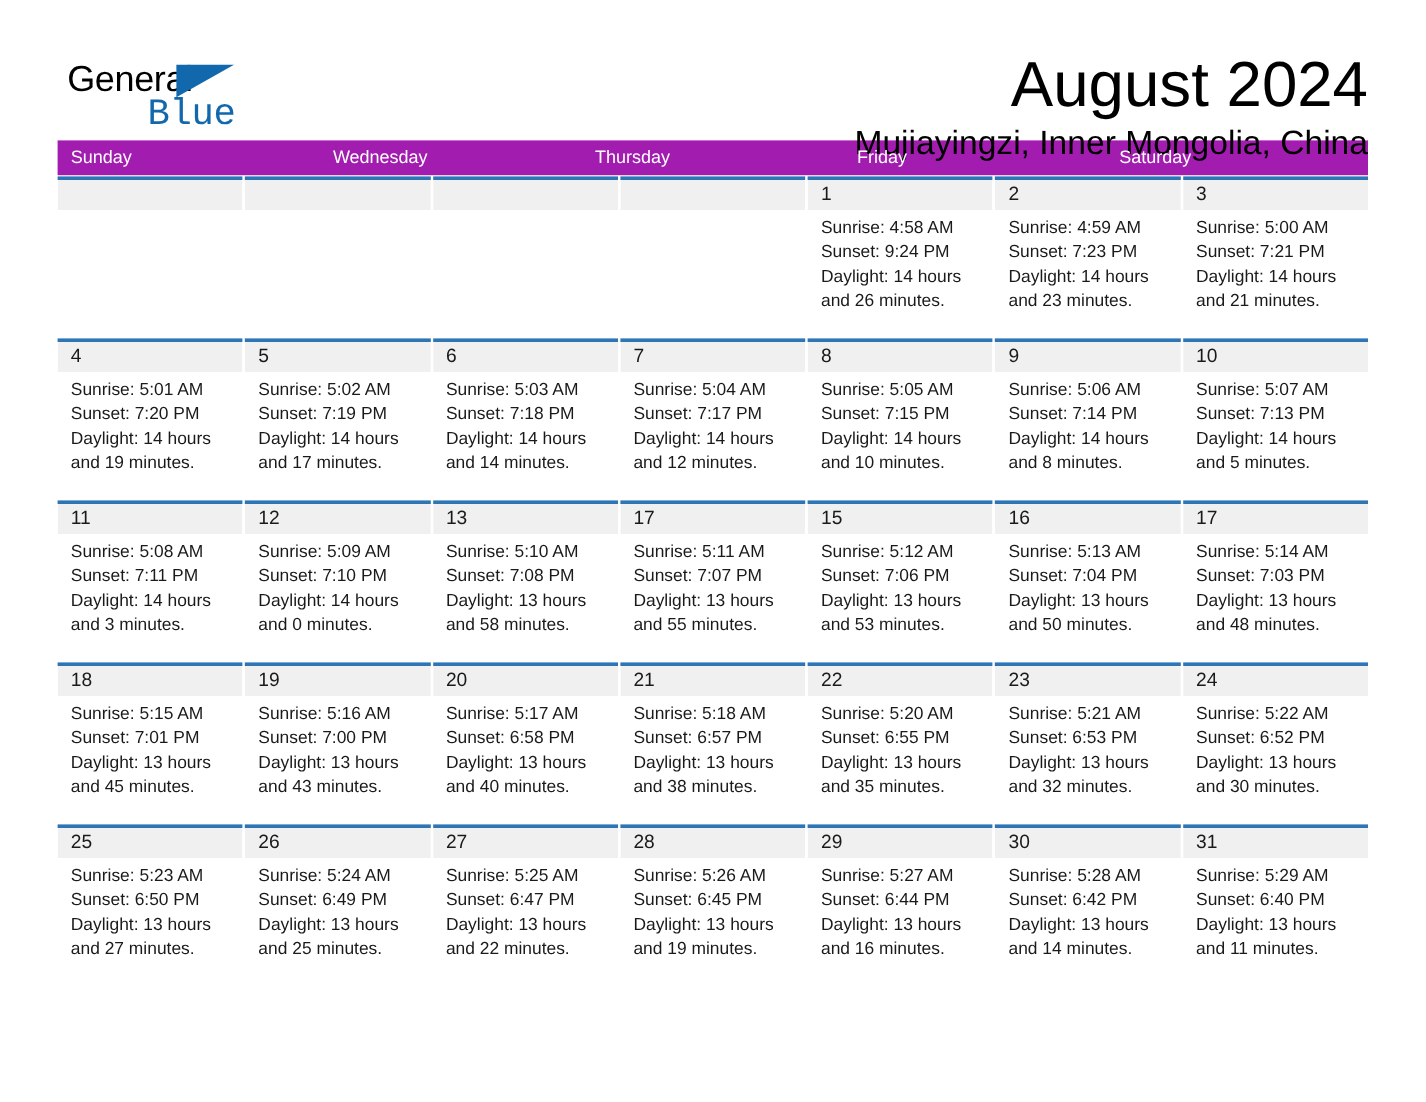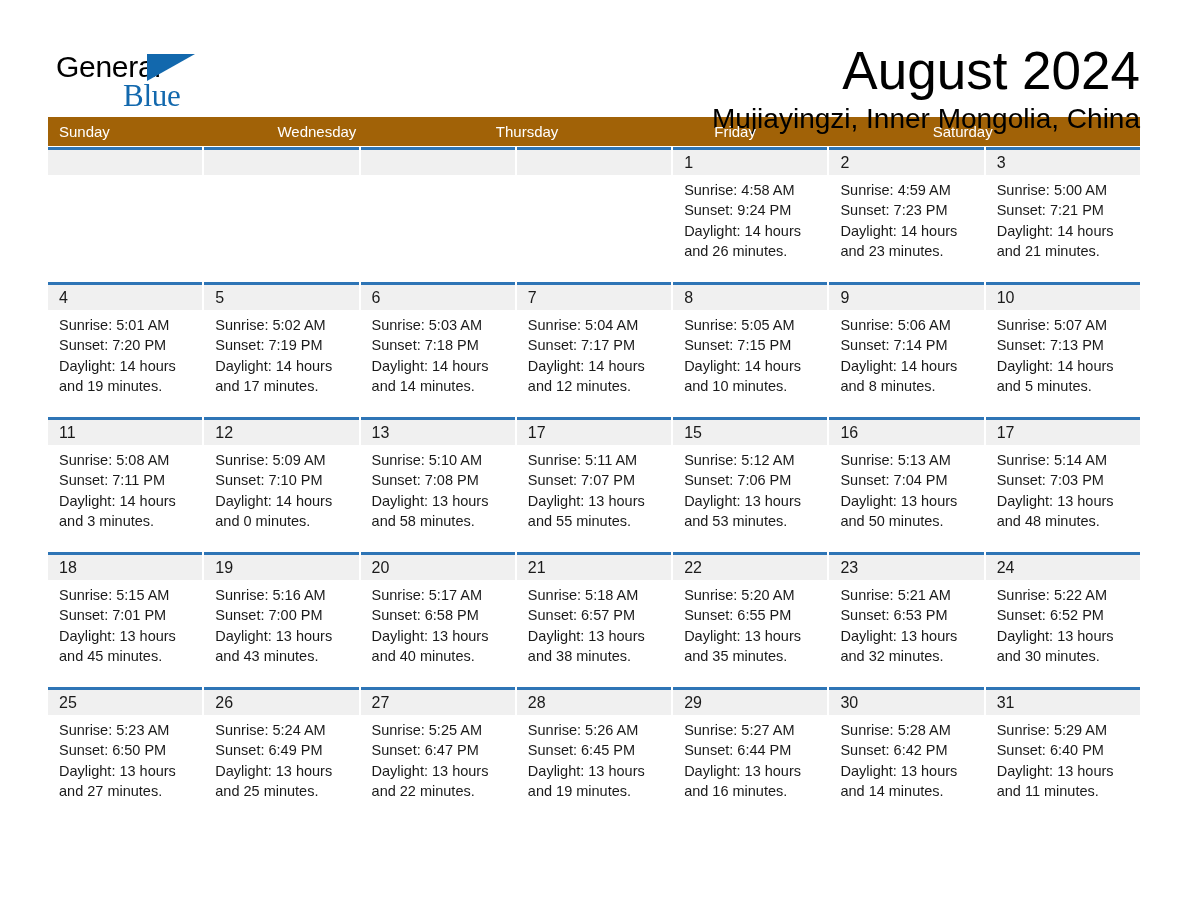--- a/index.html
+++ b/index.html
@@ -61,21 +61,21 @@
     border-bottom: 27px solid transparent;
   }
   .logo-blue {
     position: absolute;
     left: 75px;
     top: 34px;
     font-size: 31px;
     line-height: 31px;
     letter-spacing: -0.3px;
     color: #1268ad;
-    font-family: Liberation Serif, serif;
+    font-family: Liberation Mono, monospace;
   }
 
   .titles {
     text-align: right;
     flex: 1 1 auto;
     padding-top: 2px;
   }
   .month-title {
     font-size: 53px;
     line-height: 46px;
@@ -94,21 +94,21 @@
   }
 
   
   .calendar {
     width: 1092px;
     margin-top: 5px;
   }
 
   .weekday-header {
     display: flex;
-    background: #a16207;
+    background: #a21caf;
     height: 29px;
   }
   .weekday-cell {
     flex: 1 1 0;
     color: #ffffff;
     font-size: 15px;
     line-height: 29px;
     padding-left: 11px;
     box-sizing: border-box;
     white-space: nowrap;

